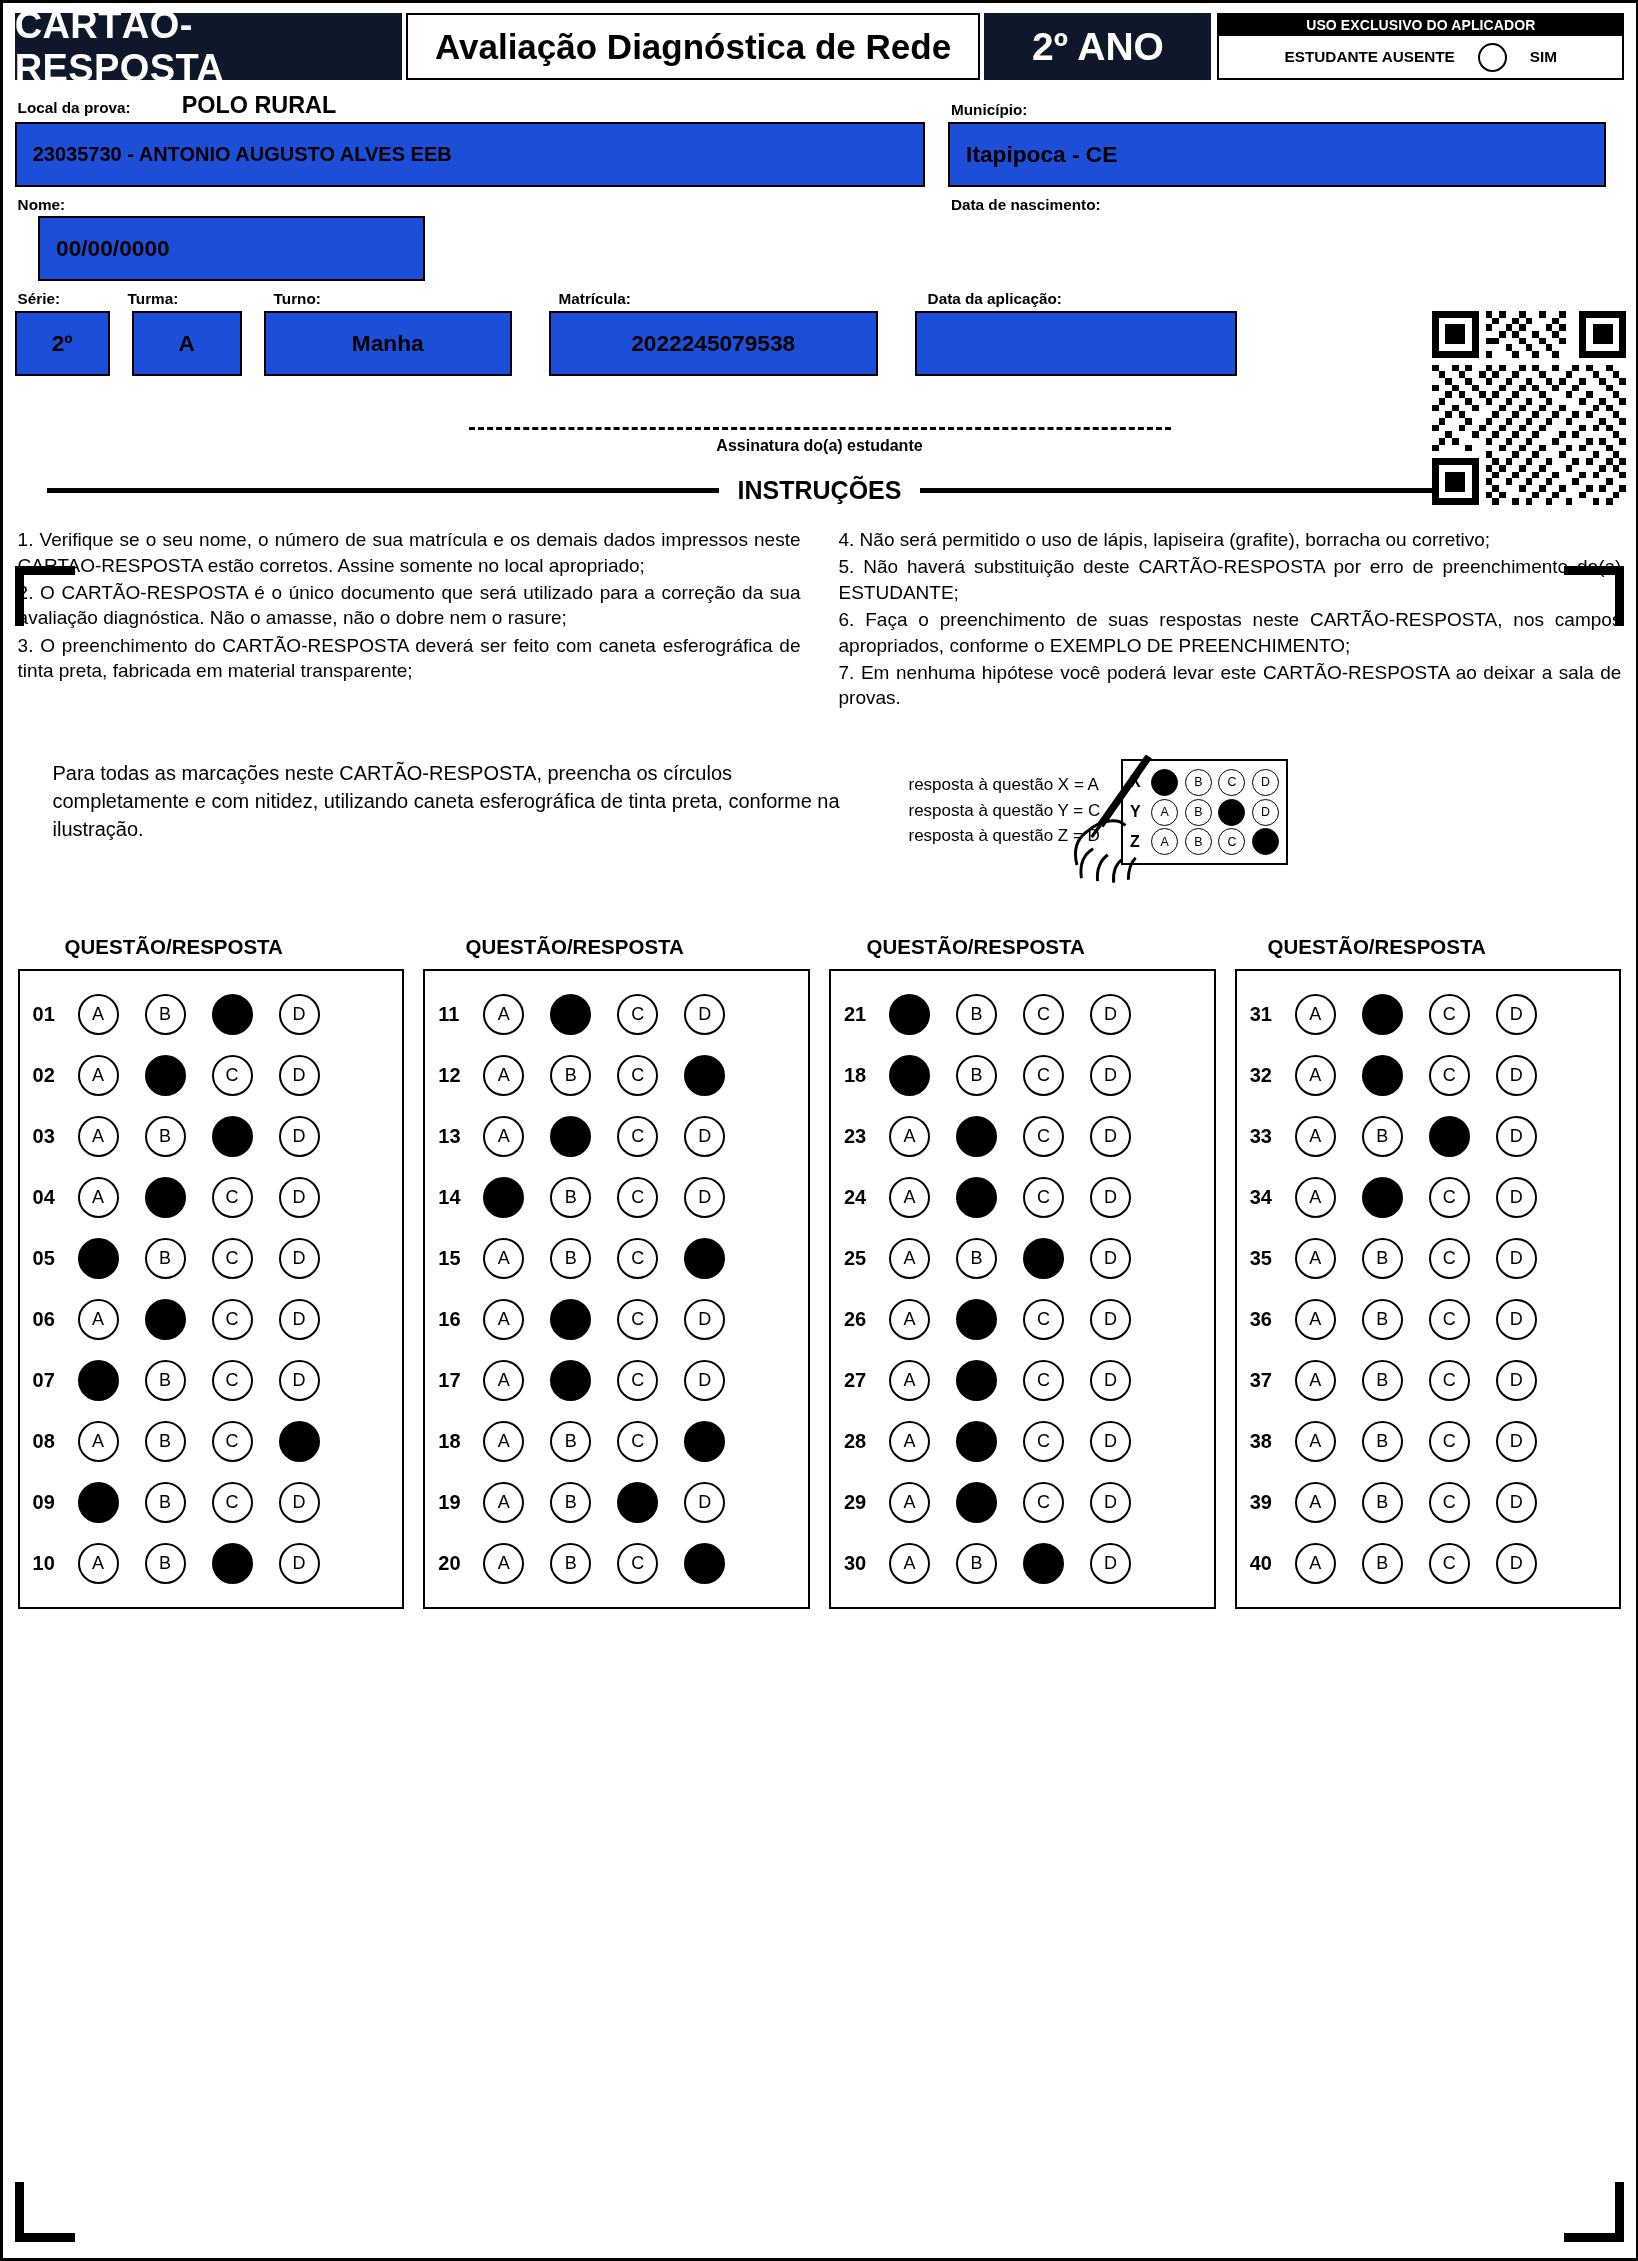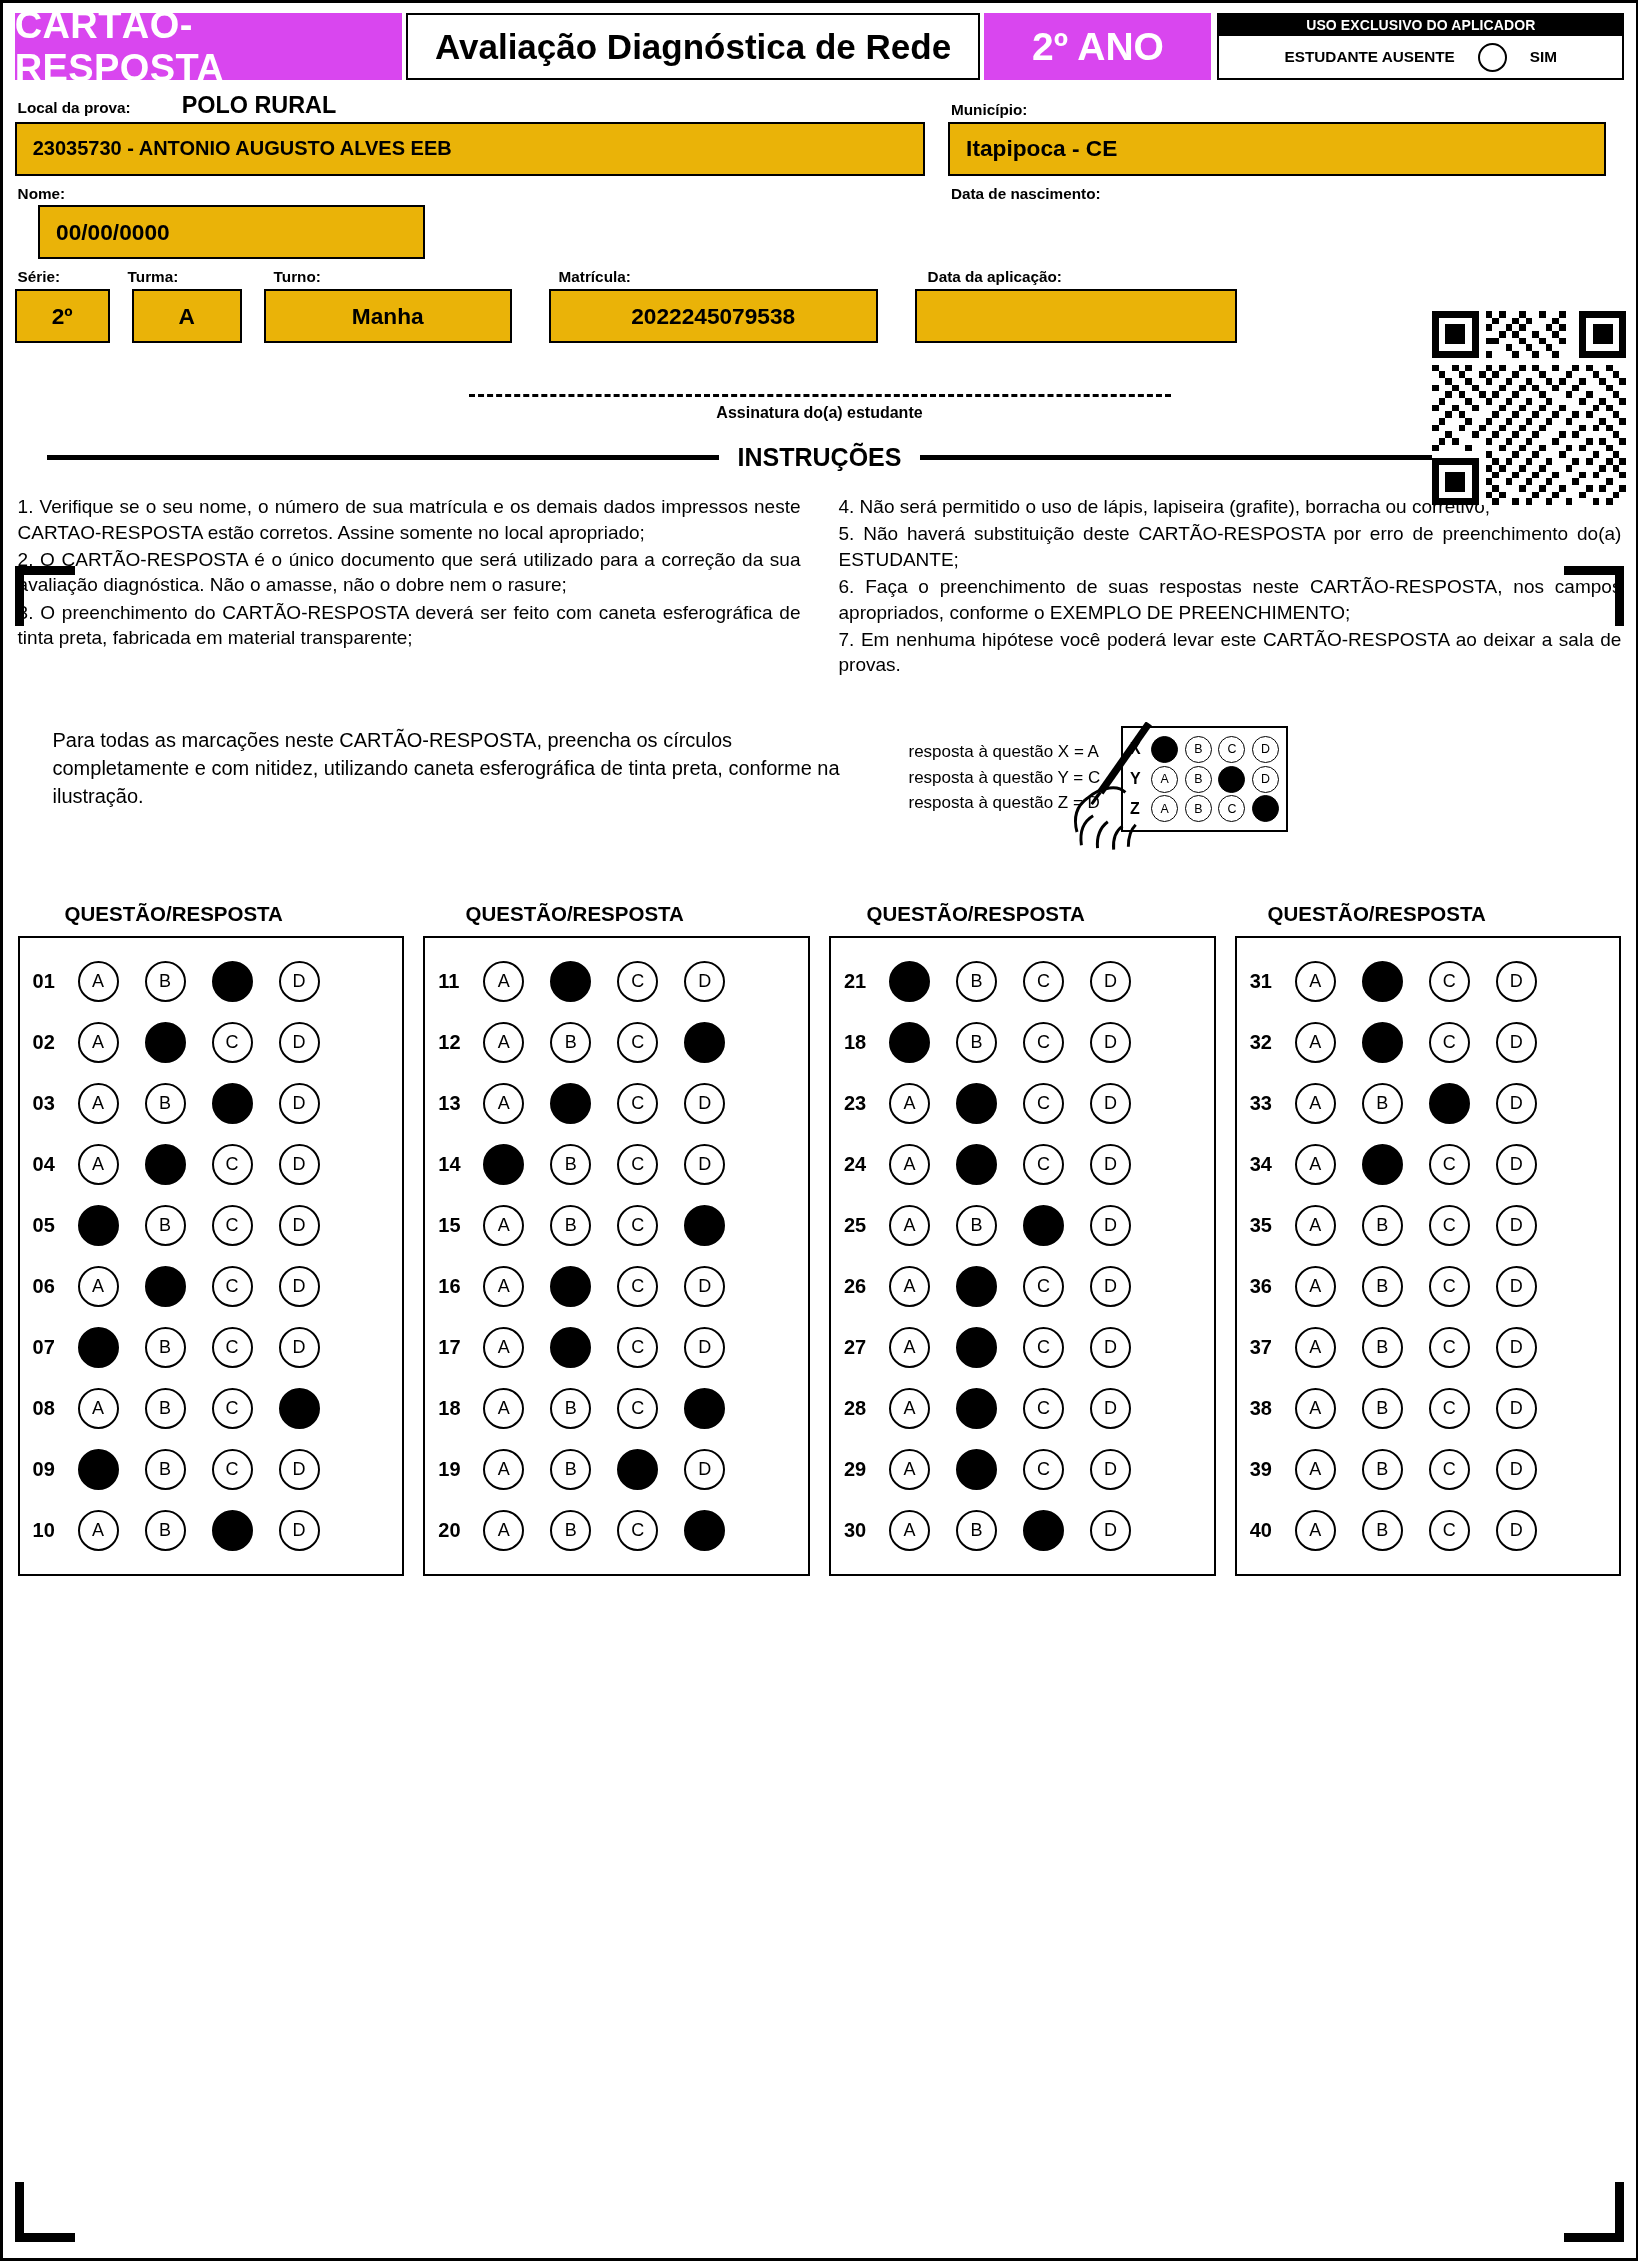--- a/index.html
+++ b/index.html
@@ -18,21 +18,21 @@
     overflow:hidden;
   }
 
   
   .header {
     display:flex; align-items:stretch;
     margin:10.2px 11.7px 0 11.7px;
     height:67px;
   }
   .hdr-black {
-    background:#d946ef; color:#fff;
+    background:#0f172a; color:#fff;
     display:flex; align-items:center; justify-content:center;
     font-weight:bold;
   }
   .hdr-title1 { width:387px; font-size:38px; letter-spacing:0.4px; }
   .hdr-mid {
     flex:0 0 570px;
     display:flex; align-items:center; justify-content:center;
     font-size:35px; font-weight:bold;
     border:2.9px solid #000;
     margin:0 4.4px;
@@ -59,26 +59,26 @@
     border:2.2px solid #000; display:inline-block;
   }
 
   
   .ident { margin:11.7px 11.7px 0 11.7px; position:relative; }
   .row { display:flex; align-items:flex-end; }
   .lbl { font-size:15.3px; font-weight:bold; margin:0 0 2.9px 2.9px; }
   .lbl-big { font-size:23.4px; font-weight:bold; }
   .box {
     border:2.9px solid #000;
-    height:54px;
+    height:65px;
     display:flex; align-items:center;
     padding-left:16px;
     font-size:22.7px; font-weight:bold;
     box-sizing:border-box;
-    background:#eab308;
+    background:#1d4ed8;
   }
   .col-left { width:910px; }
   .col-right { width:658px; margin-left:23.4px; }
 
   .qr {
     position:absolute; right:-1.5px; top:219px;
     width:194px; height:194px;
   }
 
   

